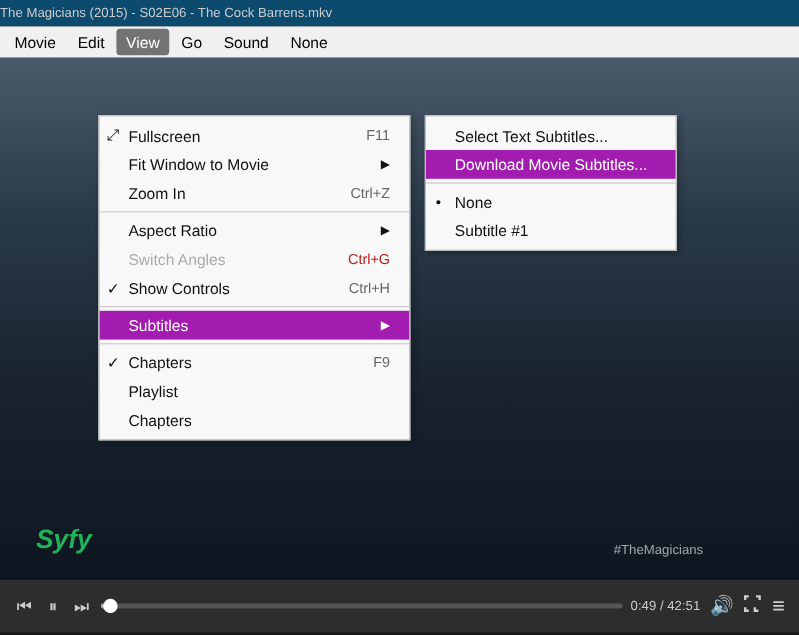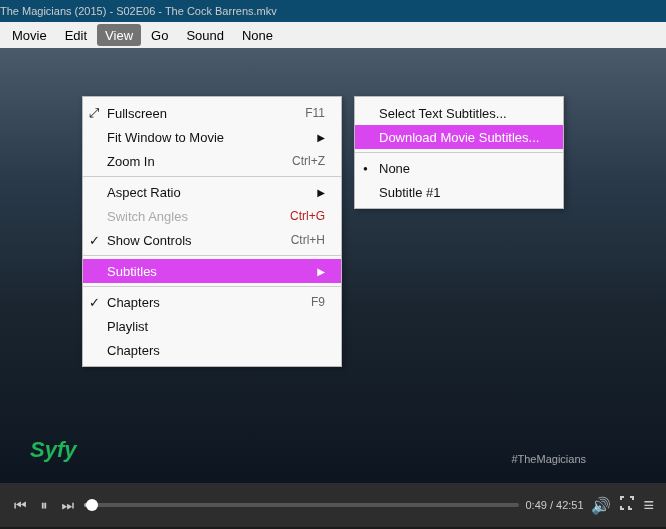--- a/index.html
+++ b/index.html
@@ -118,21 +118,21 @@
       display: flex;
       align-items: center;
       padding: 3px 16px 3px 24px;
       cursor: pointer;
       color: #111;
       white-space: nowrap;
       position: relative;
       height: 24px;
     }
     .menu-row.highlighted {
-      background: #d946ef;
+      background: #a21caf;
       color: white;
     }
     .menu-row.disabled {
       color: #aaa;
       cursor: default;
     }
 
     .menu-row .checkmark {
       position: absolute;
       left: 6px;

